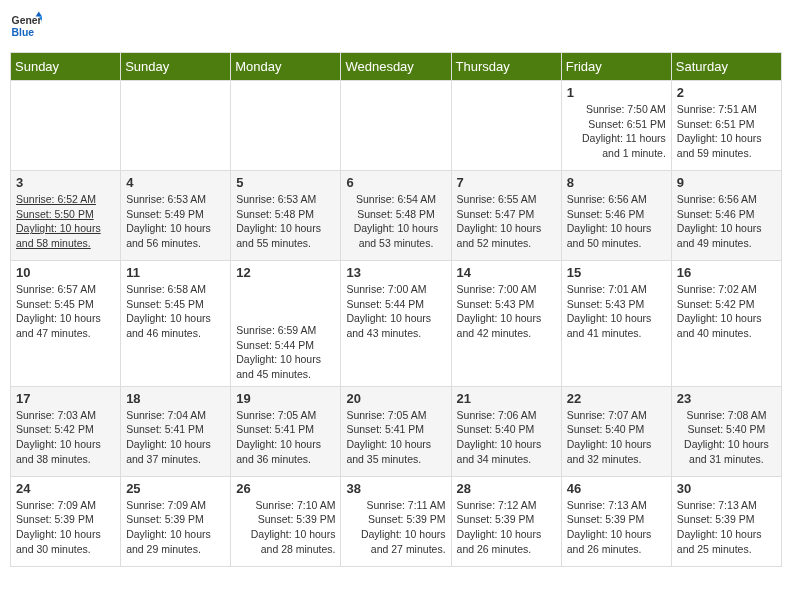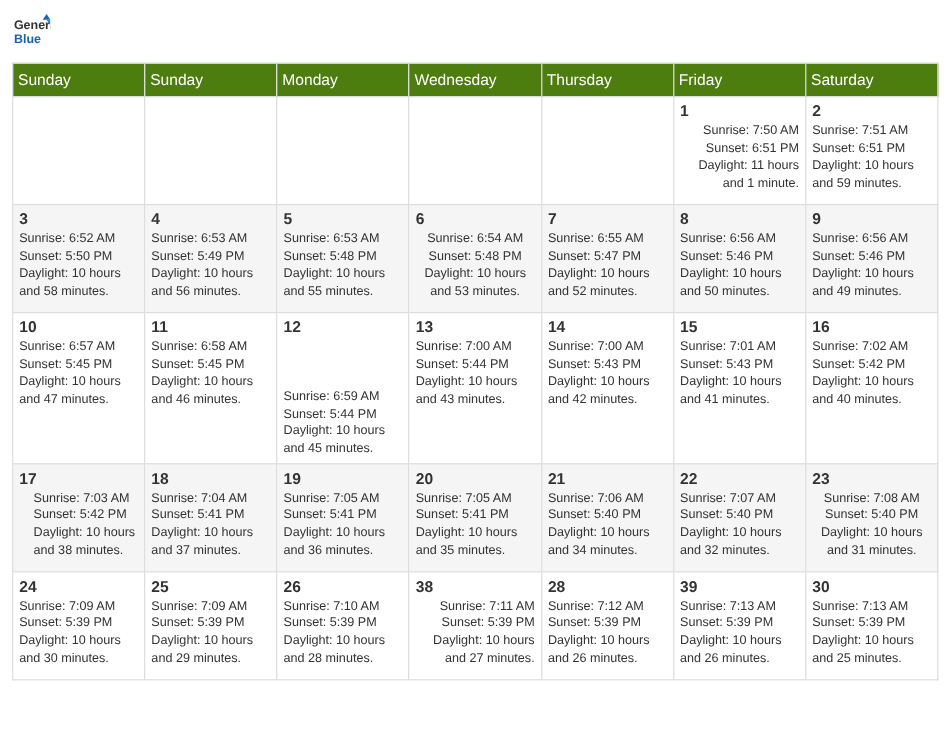--- a/index.html
+++ b/index.html
@@ -123,21 +123,21 @@
         <td>
           <div class="day-number">2</div>
           <div class="day-info" style="white-space: pre-line;">Sunrise: 7:51 AM
 Sunset: 6:51 PM
 Daylight: 10 hours and 59 minutes.</div>
         </td>
       </tr>
       <tr>
         <td>
           <div class="day-number">3</div>
-          <div class="day-info" style="white-space: pre-line;">Sunrise: 6:52 AM
+          <div class="day-info" style="white-space: pre-line; text-decoration: underline;">Sunrise: 6:52 AM
 Sunset: 5:50 PM
 Daylight: 10 hours and 58 minutes.</div>
         </td>
         <td>
           <div class="day-number">4</div>
           <div class="day-info" style="white-space: pre-line;">Sunrise: 6:53 AM
 Sunset: 5:49 PM
 Daylight: 10 hours and 56 minutes.</div>
         </td>
         <td>
@@ -211,21 +211,21 @@
         <td>
           <div class="day-number">16</div>
           <div class="day-info" style="white-space: pre-line;">Sunrise: 7:02 AM
 Sunset: 5:42 PM
 Daylight: 10 hours and 40 minutes.</div>
         </td>
       </tr>
       <tr>
         <td>
           <div class="day-number">17</div>
-          <div class="day-info" style="white-space: pre-line; margin-left: 12px;">Sunrise: 7:03 AM
+          <div class="day-info" style="white-space: pre-line;">Sunrise: 7:03 AM
 Sunset: 5:42 PM
 Daylight: 10 hours and 38 minutes.</div>
         </td>
         <td>
           <div class="day-number">18</div>
           <div class="day-info" style="white-space: pre-line;">Sunrise: 7:04 AM
 Sunset: 5:41 PM
 Daylight: 10 hours and 37 minutes.</div>
         </td>
         <td>
@@ -267,38 +267,38 @@
 Daylight: 10 hours and 30 minutes.</div>
         </td>
         <td>
           <div class="day-number">25</div>
           <div class="day-info" style="white-space: pre-line;">Sunrise: 7:09 AM
 Sunset: 5:39 PM
 Daylight: 10 hours and 29 minutes.</div>
         </td>
         <td>
           <div class="day-number">26</div>
-          <div class="day-info" style="white-space: pre-line;">Sunrise: 7:10 AM
+          <div class="day-info" style="white-space: pre-line; text-align: right;">Sunrise: 7:10 AM
 Sunset: 5:39 PM
 Daylight: 10 hours and 28 minutes.</div>
         </td>
         <td>
           <div class="day-number">38</div>
           <div class="day-info" style="white-space: pre-line; text-align: right;">Sunrise: 7:11 AM
 Sunset: 5:39 PM
 Daylight: 10 hours and 27 minutes.</div>
         </td>
         <td>
           <div class="day-number">28</div>
           <div class="day-info" style="white-space: pre-line;">Sunrise: 7:12 AM
 Sunset: 5:39 PM
 Daylight: 10 hours and 26 minutes.</div>
         </td>
         <td>
-          <div class="day-number">39</div>
+          <div class="day-number">46</div>
           <div class="day-info" style="white-space: pre-line;">Sunrise: 7:13 AM
 Sunset: 5:39 PM
 Daylight: 10 hours and 26 minutes.</div>
         </td>
         <td>
           <div class="day-number">30</div>
           <div class="day-info" style="white-space: pre-line;">Sunrise: 7:13 AM
 Sunset: 5:39 PM
 Daylight: 10 hours and 25 minutes.</div>
         </td>

